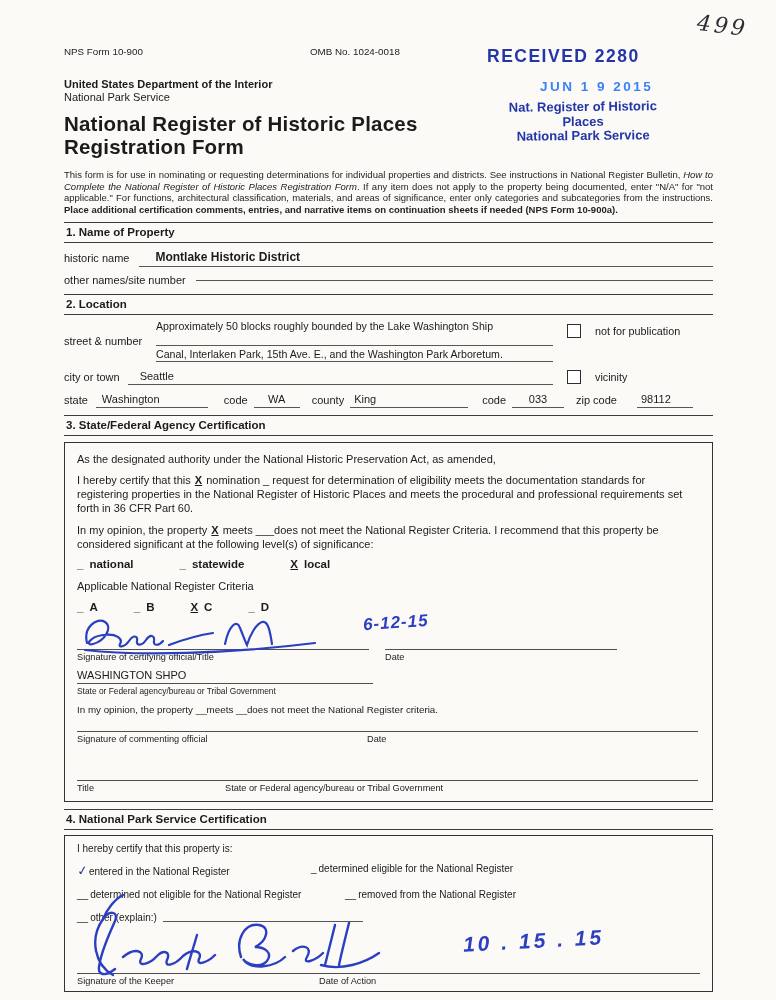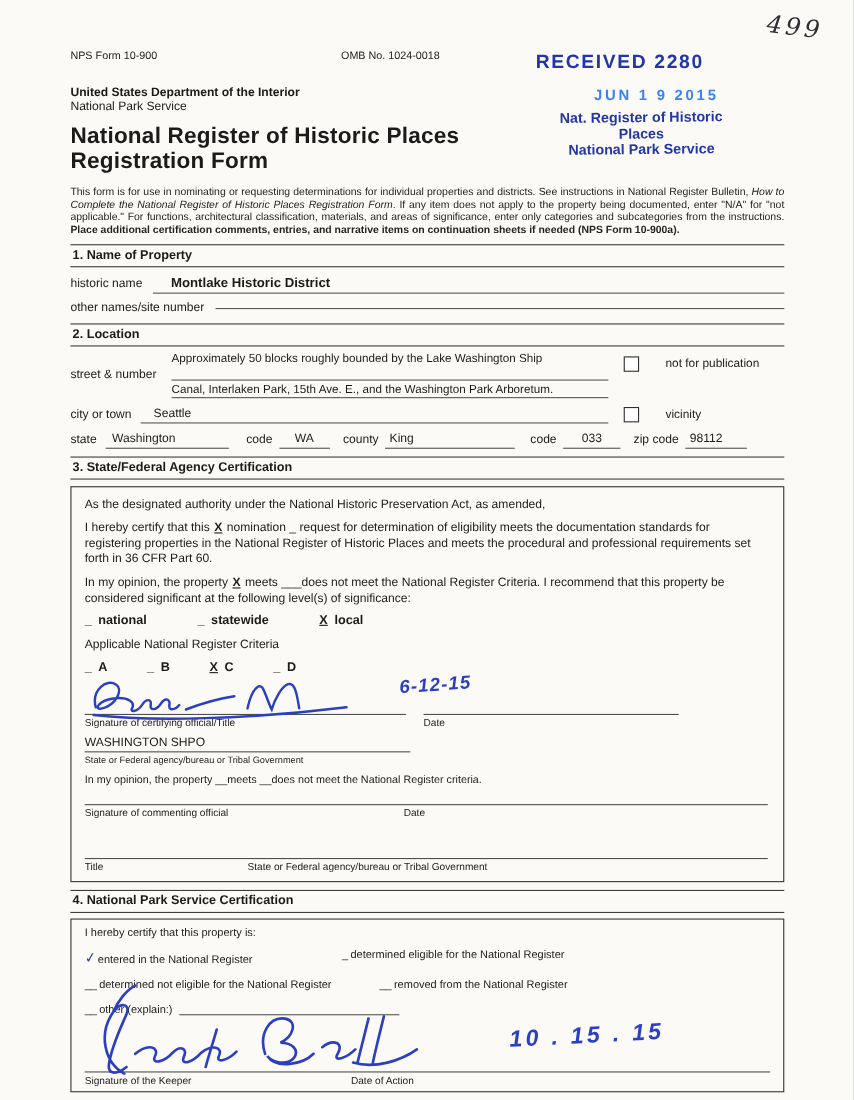--- a/index.html
+++ b/index.html
@@ -16,21 +16,21 @@
   .agency{font-size:11px;margin-top:1px}
   .title{margin-top:10px;font-size:20.5px;font-weight:bold;line-height:1.12;letter-spacing:.2px}
   .instructions{margin-top:10px;font-size:9.5px;line-height:1.23;text-align:justify;color:#232323}
   .it{font-style:italic}
   .bd{font-weight:bold}
   .band{border-top:1.5px solid #3d3d3d;border-bottom:1.5px solid #3d3d3d;font-size:11.5px;font-weight:bold;padding:3px 2px 4px}
   .fr{display:flex;align-items:center;font-size:11px}
   .lbl{white-space:nowrap}
   .uline{border-bottom:1.1px solid #565656}
   .grow{flex:1 1 auto}
-  .cbw{display:flex;align-items:center;gap:24px;margin-left:14px;width:146px;font-size:10.8px;flex:0 0 auto}
+  .cbw{display:flex;align-items:center;gap:14px;margin-left:14px;width:146px;font-size:10.8px;flex:0 0 auto}
   .checkbox{width:14px;height:14px;border:1.6px solid #2e2e2e;background:#fff;flex:0 0 auto}
   .certbox{border:1.3px solid #333;margin-top:6px;padding:9px 14px 8px 12px;font-size:11px}
   .certbox p{margin:0 0 7px;line-height:1.3}
   .xmark{font-weight:bold;text-decoration:underline;padding:0 1px}
   .levels{display:flex;gap:46px;font-weight:bold;font-size:11.5px;margin:2px 0 9px}
   .crits{display:flex;gap:36px;font-weight:bold;font-size:11.5px}
   .mk{margin-right:6px}
   .xmk{text-decoration:underline}
   .sigzone{position:relative;height:34px;margin-top:2px}
   .sig-svg{position:absolute;left:0;bottom:-8px}
@@ -119,21 +119,21 @@
     <div class="fr" style="margin-top:8px">
       <span class="lbl">state</span>
       <span class="uline" style="width:112px;margin-left:8px;padding:0 0 2px 6px">Washington</span>
       <span class="lbl" style="margin-left:16px">code</span>
       <span class="uline" style="width:46px;margin-left:6px;text-align:center;padding-bottom:2px">WA</span>
       <span class="lbl" style="margin-left:12px">county</span>
       <span class="uline" style="width:118px;margin-left:6px;padding:0 0 2px 4px">King</span>
       <span class="lbl" style="margin-left:14px">code</span>
       <span class="uline" style="width:52px;margin-left:6px;text-align:center;padding-bottom:2px">033</span>
       <span class="lbl" style="margin-left:12px">zip code</span>
-      <span class="uline" style="width:56px;margin-left:6px;padding:0 0 2px 4px">98112</span>
+      <span class="uline" style="width:56px;margin-left:20px;padding:0 0 2px 4px">98112</span>
     </div>
 
     <div class="band" style="margin-top:7px">3. State/Federal Agency Certification</div>
 
     <div class="certbox">
       <p>As the designated authority under the National Historic Preservation Act, as amended,</p>
       <p><span>I hereby certify that this </span><span class="xmark">X</span><span> nomination _ request for determination of eligibility meets the documentation standards for registering properties in the National Register of Historic Places and meets the procedural and professional requirements set forth in 36 CFR Part 60.</span></p>
       <p><span>In my opinion, the property </span><span class="xmark">X</span><span> meets ___does not meet the National Register Criteria. I recommend that this property be considered significant at the following level(s) of significance:</span></p>
 
       <div class="levels">

